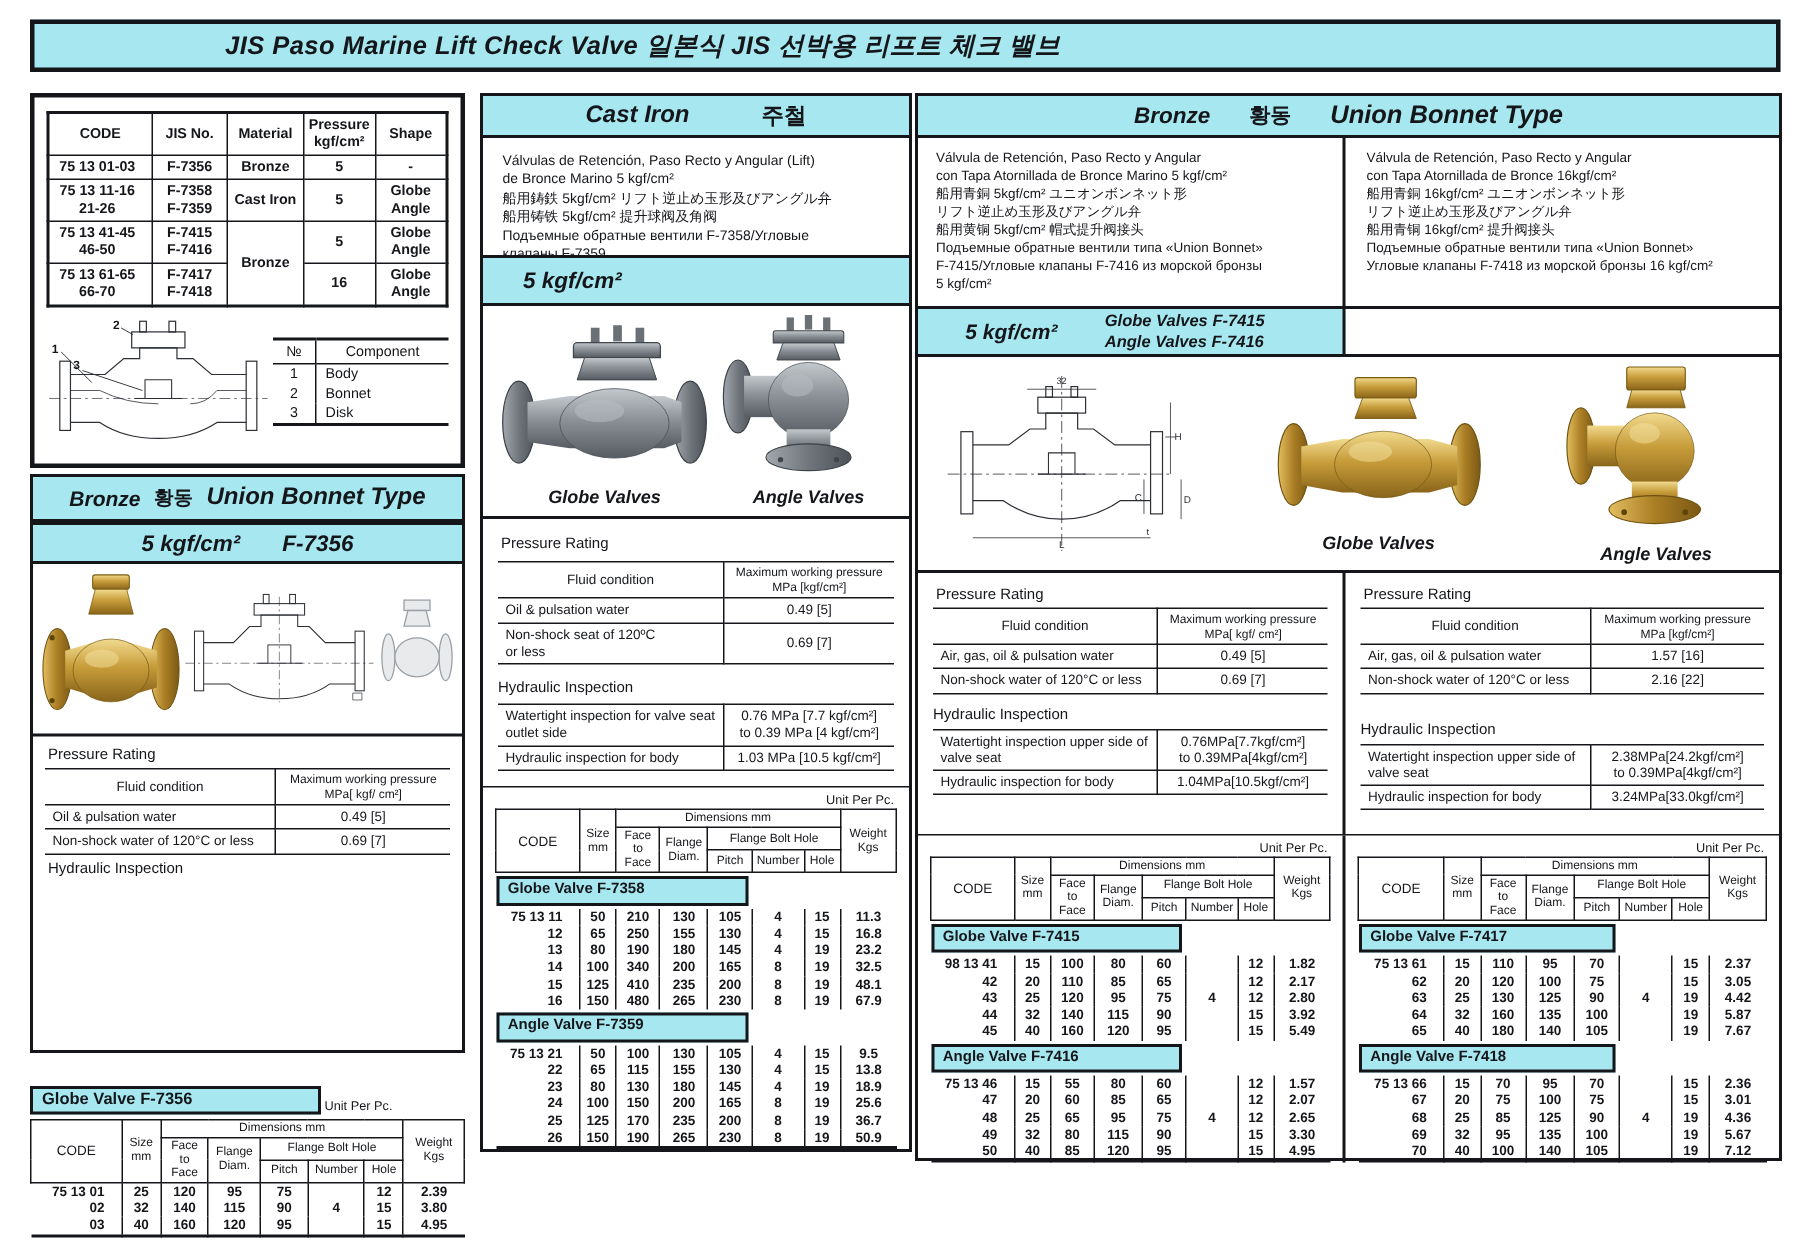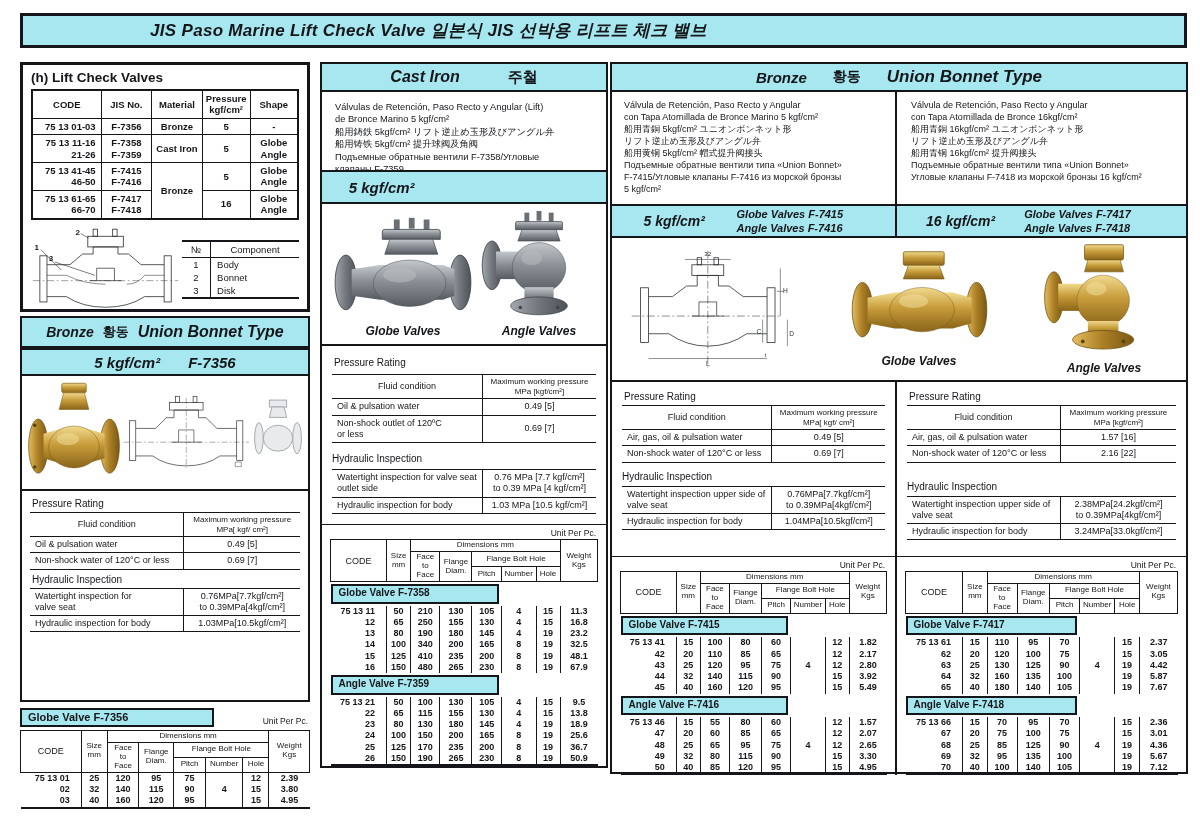--- a/index.html
+++ b/index.html
@@ -6,21 +6,21 @@
 html,body{width:1200px;height:829px}
 body{position:relative;background:#fff;color:#14161a;font-family:"Liberation Sans","DejaVu Sans",sans-serif;overflow:hidden}
 .abs{position:absolute}
 .cyan{background:#a7e8f0}
 .bi{font-weight:bold;font-style:italic}
 .pre{white-space:pre-line}
 .tline{line-height:1.34;white-space:pre-line}
 
 table.ov{width:100%;border-collapse:collapse;font-size:9.5px;font-weight:bold;margin-top:4px;border:2px solid #14161a}
 table.ov th,table.ov td{border:1px solid #14161a;text-align:center;padding:2px 1px;white-space:pre-line;line-height:1.2}
-table.ov td.codecell{text-align:right;padding-right:5px}
+table.ov td.codecell{text-align:center;padding-right:5px}
 
 table.comp{border-collapse:collapse;font-size:9.5px;width:118px}
 table.comp th{border-top:2px solid #14161a;border-bottom:1px solid #14161a;padding:2px 4px;font-weight:normal}
 table.comp td{padding:1px 6px;text-align:left}
 table.comp tr>*:first-child{border-right:1px solid #14161a;text-align:center}
 table.comp{border-bottom:2px solid #14161a}
 
 .pr-title{font-size:10px;margin:3px 0 3px 2px}
 table.ptable{width:100%;border-collapse:collapse;font-size:9px;margin-bottom:4px}
 table.ptable th{font-weight:normal;border:1.4px solid #14161a;padding:2px 3px;text-align:center;white-space:pre-line;line-height:1.2}
@@ -67,21 +67,20 @@
         <stop offset="1" stop-color="#7b5815"></stop>
     </linearGradient>
   </defs>
 </svg>
 
 <div class="abs cyan" style="left:20px;top:13px;width:1167px;height:35px;border:3px solid #14161a;display:flex;align-items:center;justify-content:center">
   <div class="bi" style="font-size:17px;letter-spacing:.3px;transform:translateX(-175px)">JIS Paso  Marine Lift Check Valve   일본식 JIS  선박용 리프트 체크 밸브</div>
 </div>
 
 <div class="abs" style="left:20px;top:62px;width:290px;height:250px;border:3px solid #14161a;padding:5px 8px;background:#fff">
-  <div style="font-weight:bold;font-size:13.5px">(h) Lift Check Valves</div>
   <table class="ov">
     <colgroup>
         <col style="width:26%">
         <col style="width:19%">
         <col style="width:19%">
         <col style="width:18%">
         <col style="width:18%">
       </colgroup>
     <thead>
       <tr>
@@ -238,43 +237,25 @@
             <td>Oil &amp; pulsation water</td>
             <td>0.49 [5]</td>
           </tr>
           <tr>
             <td>Non-shock water of 120°C or less</td>
             <td>0.69 [7]</td>
           </tr>
         </tbody>
     </table>
     <div class="pr-title">Hydraulic Inspection</div>
-    <table class="ptable">
-      <colgroup>
-          <col class="c1">
-          <col>
-        </colgroup>
-      <tbody>
-          <tr>
-            <td>Watertight inspection for
-valve seat</td>
-            <td>0.76MPa[7.7kgf/cm²]
-to 0.39MPa[4kgf/cm²]</td>
-          </tr>
-          <tr>
-            <td>Hydraulic inspection for body</td>
-            <td>1.03MPa[10.5kgf/cm²]</td>
-          </tr>
-        </tbody>
-    </table>
   </div>
 </div>
 
 <div class="abs" style="left:20px;top:706px;width:290px">
-  <div style="display:flex;align-items:flex-end;justify-content:space-between;margin:2px 0 3px">
+  <div style="display:flex;align-items:flex-end;justify-content:flex-start;margin:18px 0 3px">
     <span class="valve-band" style="width:67%;font-size:11px">Globe Valve F-7356</span>
     <span class="unitpc">Unit Per Pc.</span>
   </div>
   <table class="dim">
     <colgroup>
         <col style="width:21%">
         <col style="width:9%">
         <col style="width:11%">
         <col style="width:12%">
         <col style="width:11%">
@@ -404,21 +385,21 @@
         <th class="small">Maximum working pressure
 MPa [kgf/cm²]</th>
       </tr>
         </thead>
       <tbody>
           <tr>
             <td>Oil &amp; pulsation water</td>
             <td>0.49 [5]</td>
           </tr>
           <tr>
-            <td>Non-shock outlet of 120ºC
+            <td>Non-shock seat of 120ºC
 or less</td>
             <td>0.69 [7]</td>
           </tr>
         </tbody>
     </table>
     <div class="pr-title" style="margin:10px 0 5px">Hydraulic Inspection</div>
     <table class="ptable">
       <colgroup>
           <col class="c1">
           <col>
@@ -636,25 +617,20 @@
         <div class="tline">船用青铜 16kgf/cm² 提升阀接头</div>
         <div class="tline">Подъемные обратные вентили типа «Union Bonnet»</div>
         <div class="tline">Угловые клапаны F-7418 из морской бронзы 16 kgf/cm²</div>
       </div>
   </div>
   <div style="display:flex;height:34px;border-top:2.5px solid #14161a;border-bottom:2.5px solid #14161a;flex:0 0 auto">
     <div class="cyan" style="width:285px;border-right:2.5px solid #14161a;display:flex">
       <div class="bi" style="width:44%;display:flex;align-items:center;justify-content:center;font-size:14px">5 kgf/cm²</div>
       <div class="bi pre" style="font-size:11px;line-height:1.3;display:flex;align-items:center">Globe Valves F-7415
 Angle Valves F-7416</div>
-    </div>
-    <div class="cyan" style="flex:1;display:flex">
-      <div class="bi" style="width:44%;display:flex;align-items:center;justify-content:center;font-size:14px">16 kgf/cm²</div>
-      <div class="bi pre" style="font-size:11px;line-height:1.3;display:flex;align-items:center">Globe Valves F-7417
-Angle Valves F-7418</div>
     </div>
   </div>
   <div style="height:142px;display:flex;align-items:center;justify-content:space-between;padding:4px 18px;flex:0 0 auto">
     <svg viewBox="0 0 190 140" width="168" height="130" fill="none" stroke="#2b2e33" stroke-width="0.9">
       <path d="M2 78 H172" stroke-dasharray="9 3 2 3" stroke-width="0.6"></path>
       <path d="M88 4 V136" stroke-dasharray="9 3 2 3" stroke-width="0.6"></path>
       <path d="M62 14 H114" stroke-width="0.6"></path>
       <rect x="12" y="46" width="9" height="62"></rect>
       <rect x="155" y="46" width="9" height="62"></rect>
       <path d="M21 56 H48 L64 44 H76 V32 H100 V44 H112 L128 56 H155"></path>
@@ -829,21 +805,21 @@
             <th>Hole</th>
           </tr>
         </thead>
         <tbody>
             <tr>
               <td colspan="8" class="bandcell"><span class="valve-band">Globe Valve F-7415</span></td>
             </tr>
           </tbody>
         <tbody>
             <tr>
-              <td>75 13 41</td>
+              <td>98 13 41</td>
               <td>15</td>
               <td>100</td>
               <td>80</td>
               <td>60</td>
               <td></td>
               <td>12</td>
               <td>1.82</td>
             </tr>
             <tr>
               <td>42</td>

